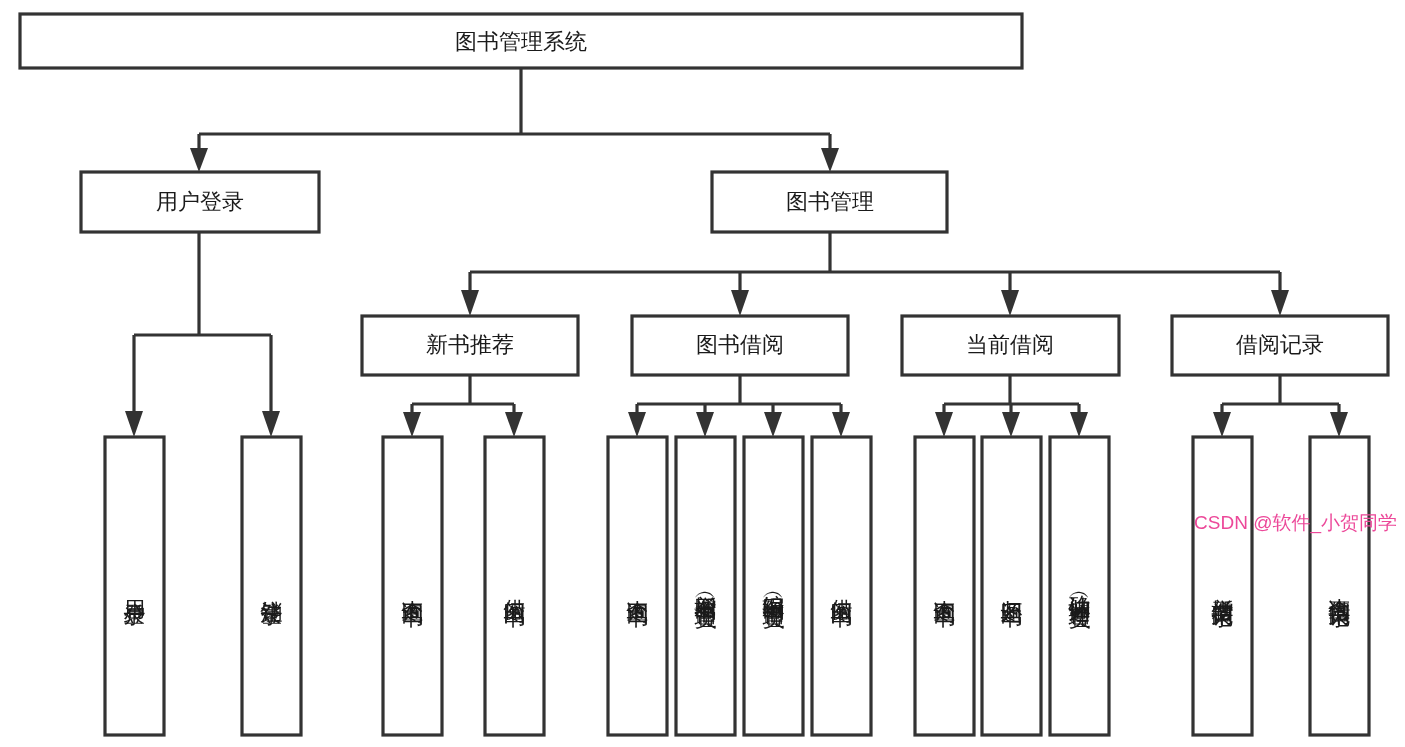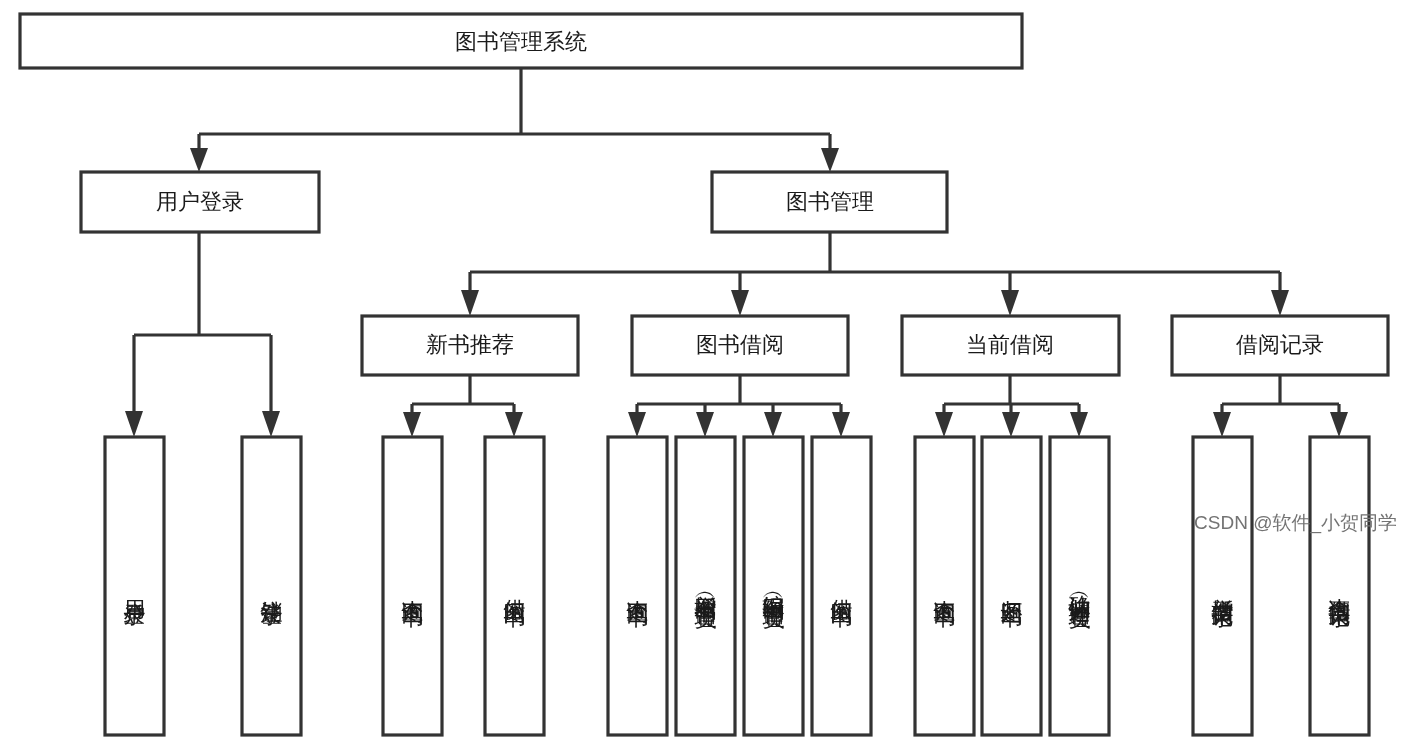--- a/index.html
+++ b/index.html
@@ -59,21 +59,21 @@
     line-height: 1;
     white-space: nowrap;
     user-select: none;
   }
   .watermark {
     position: absolute;
     right: 8px;
     bottom: 8px;
     font-family: "Liberation Sans", "DejaVu Sans", sans-serif;
     font-size: 19px;
-    color: #737373;
+    color: #ec4899;
     white-space: nowrap;
     user-select: none;
   }
 </style>
 </head>
 <body>
 
 <div id="diagram-root">
 
   <svg id="flow-svg" viewBox="0 0 1405 747">

